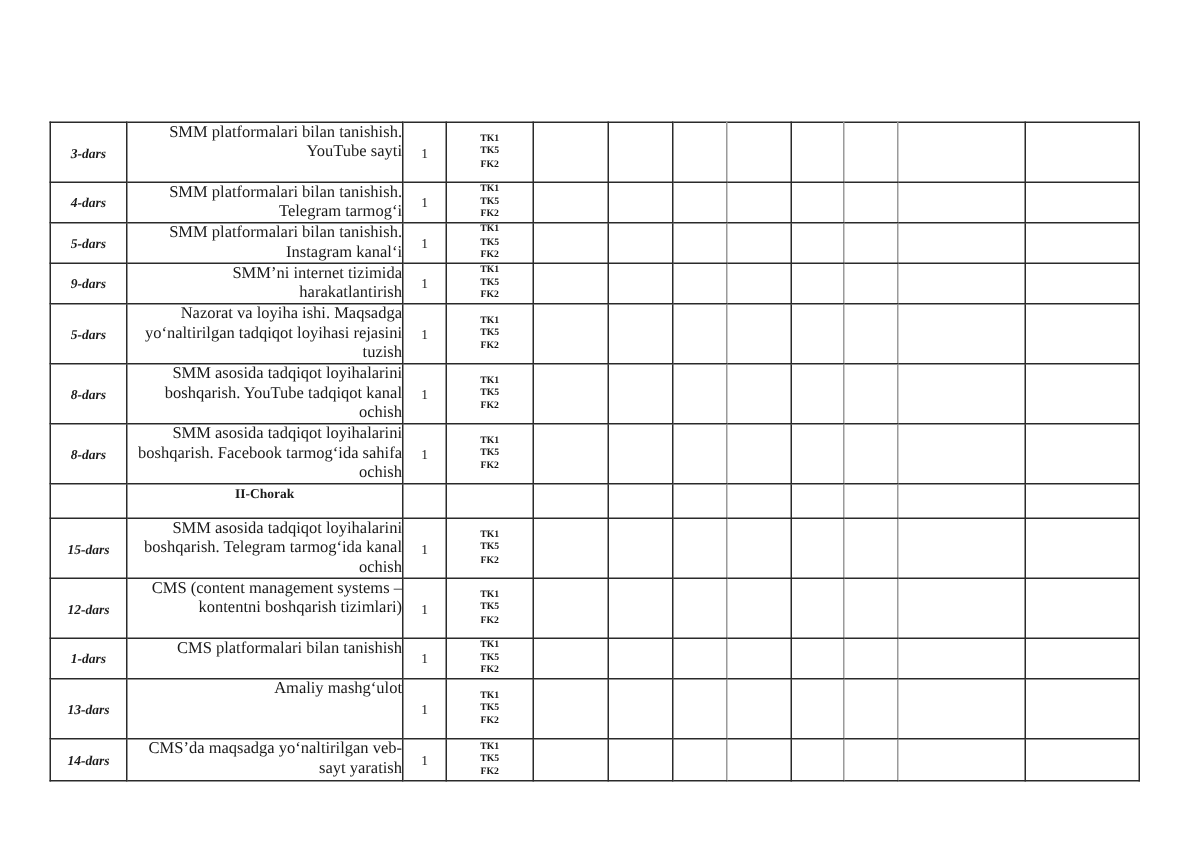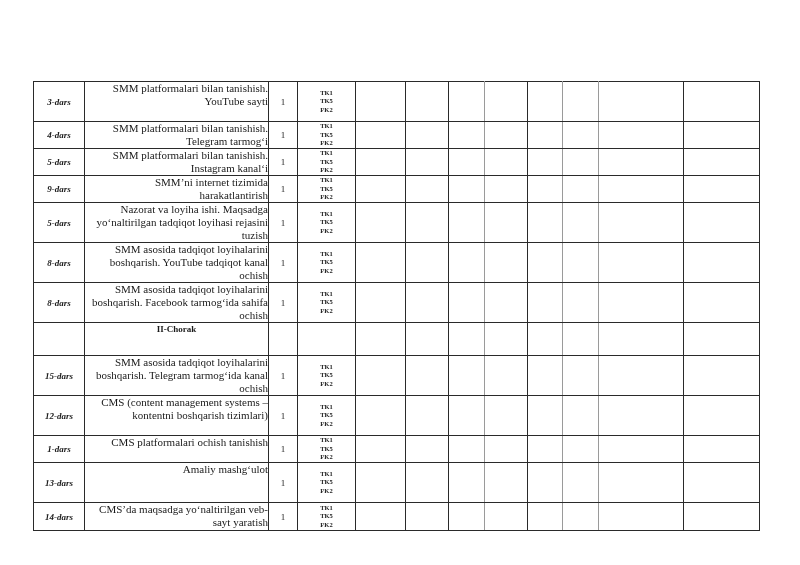--- a/index.html
+++ b/index.html
@@ -161,21 +161,21 @@
         </td>
         <td></td>
         <td></td>
         <td class="light"></td>
         <td></td>
         <td class="light"></td>
         <td class="light"></td>
         <td></td>
         <td></td>
       </tr>
-      <tr style="height: 33px;">
+      <tr style="height: 23px;">
         <td></td>
         <td class="chorak">II-Chorak</td>
         <td></td>
         <td></td>
         <td></td>
         <td></td>
         <td class="light"></td>
         <td></td>
         <td class="light"></td>
         <td class="light"></td>
@@ -213,21 +213,21 @@
         <td></td>
         <td class="light"></td>
         <td></td>
         <td class="light"></td>
         <td class="light"></td>
         <td></td>
         <td></td>
       </tr>
       <tr style="height: 27px;">
         <td class="num">1-dars</td>
-        <td class="title">CMS platformalari ochish tanishish</td>
+        <td class="title">CMS platformalari bilan tanishish</td>
         <td class="hours">1</td>
         <td class="codes">
           <span>TK1</span>
           <span>TK5</span>
           <span>FK2</span>
         </td>
         <td></td>
         <td></td>
         <td class="light"></td>
         <td></td>

